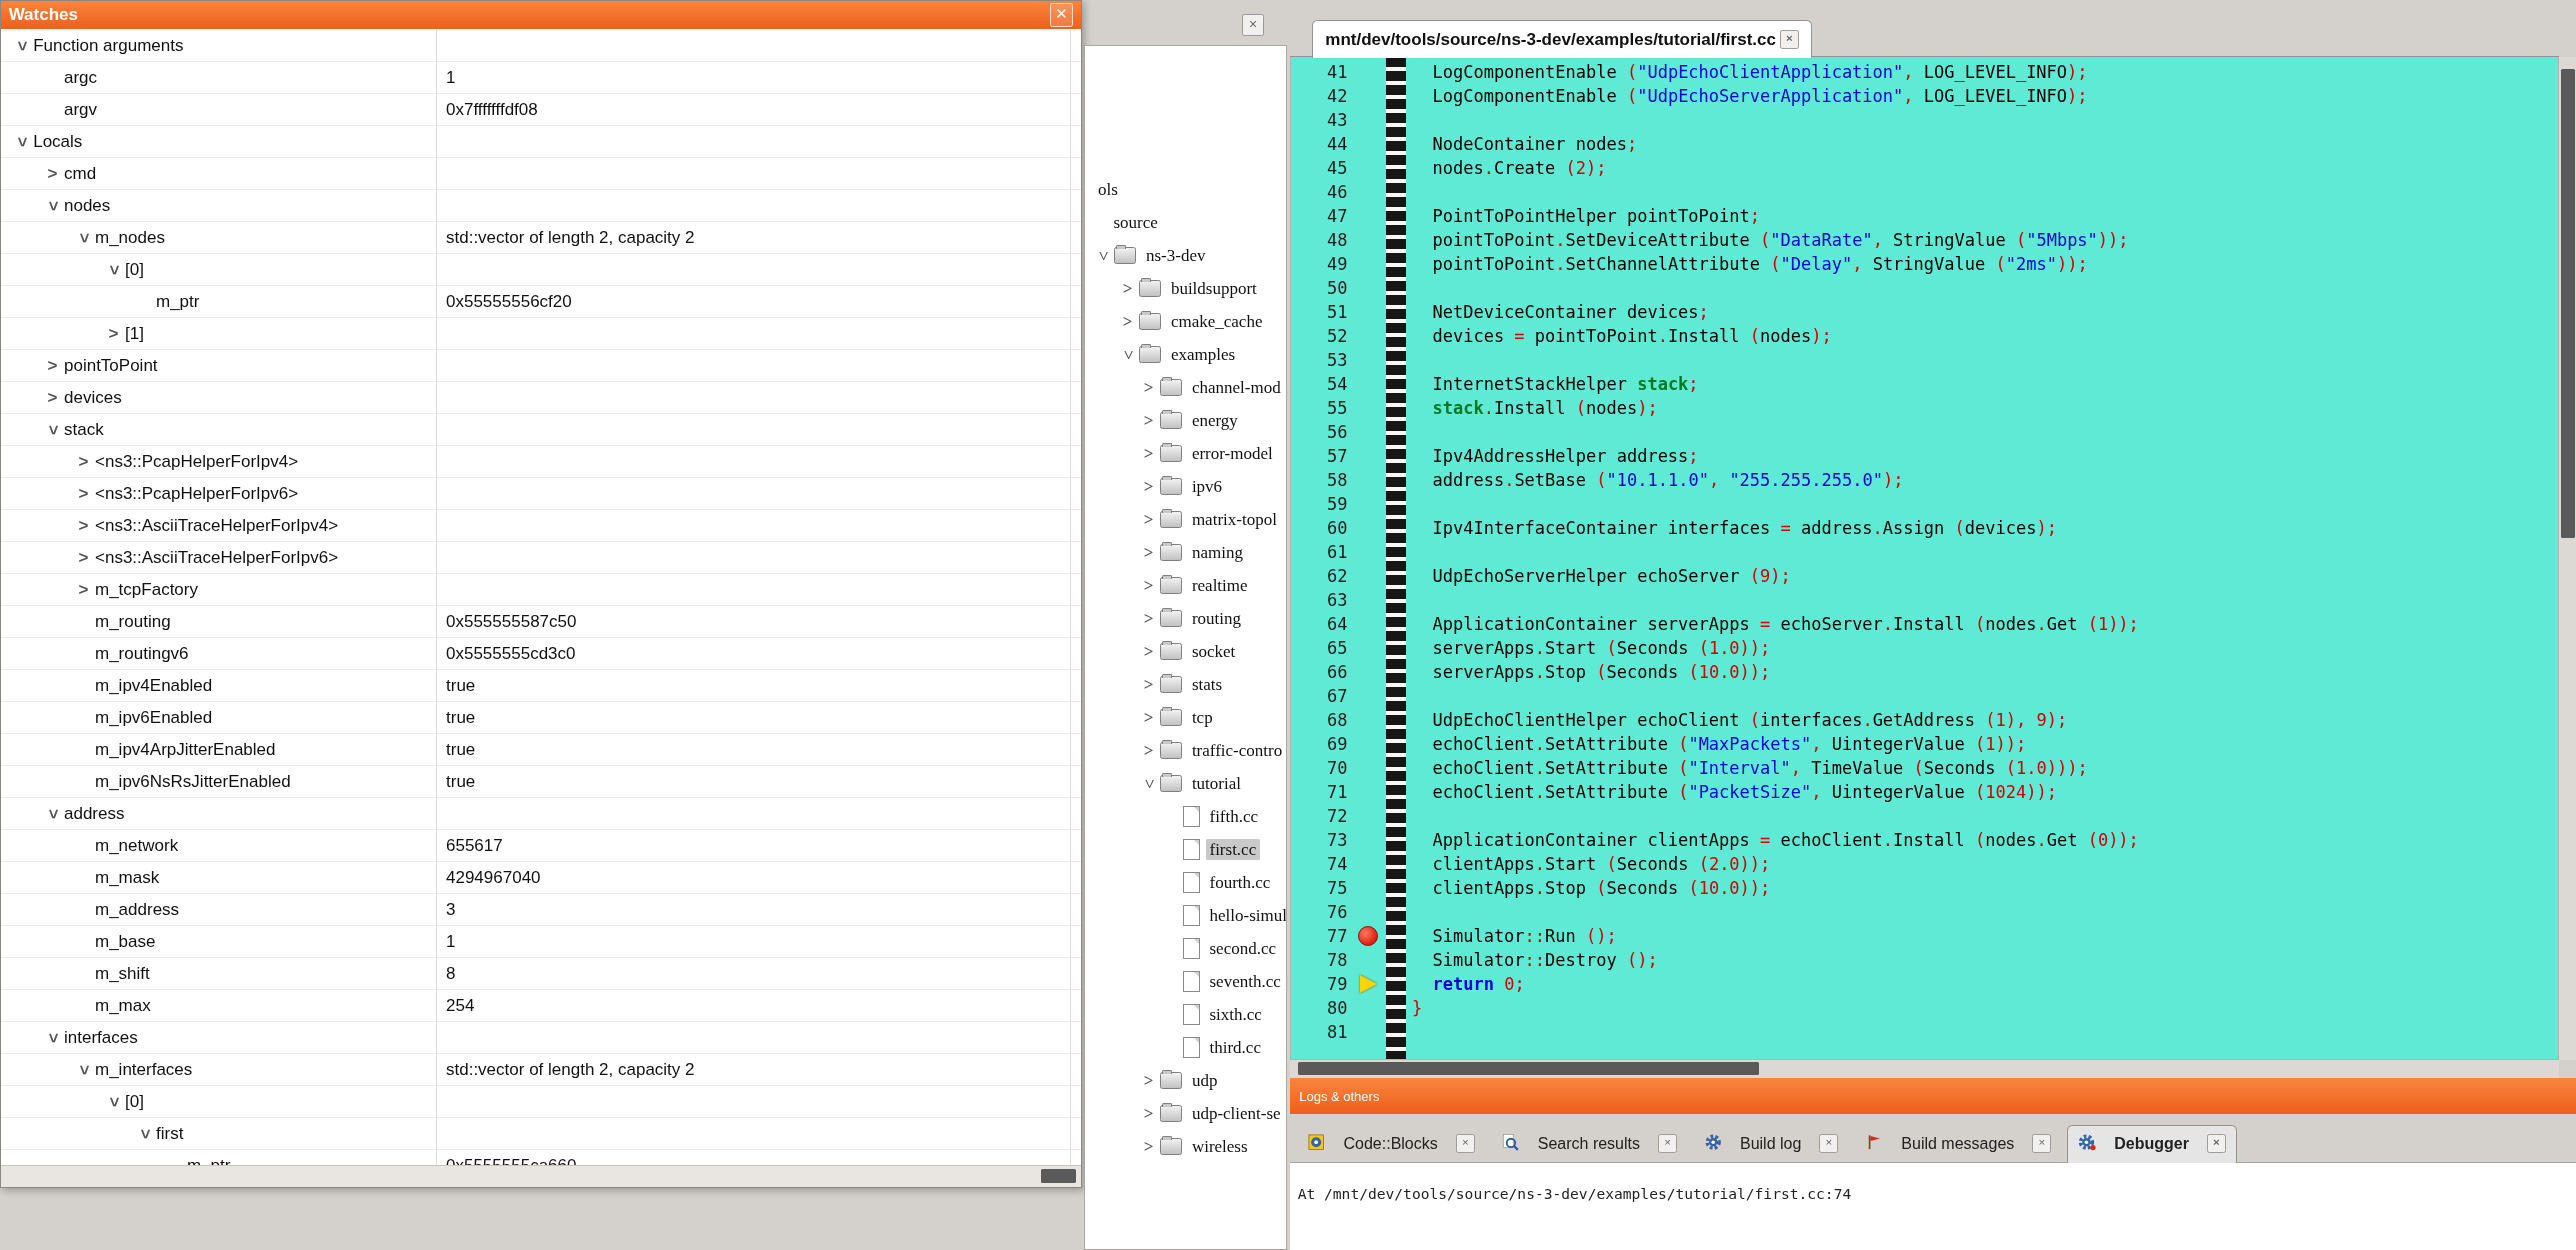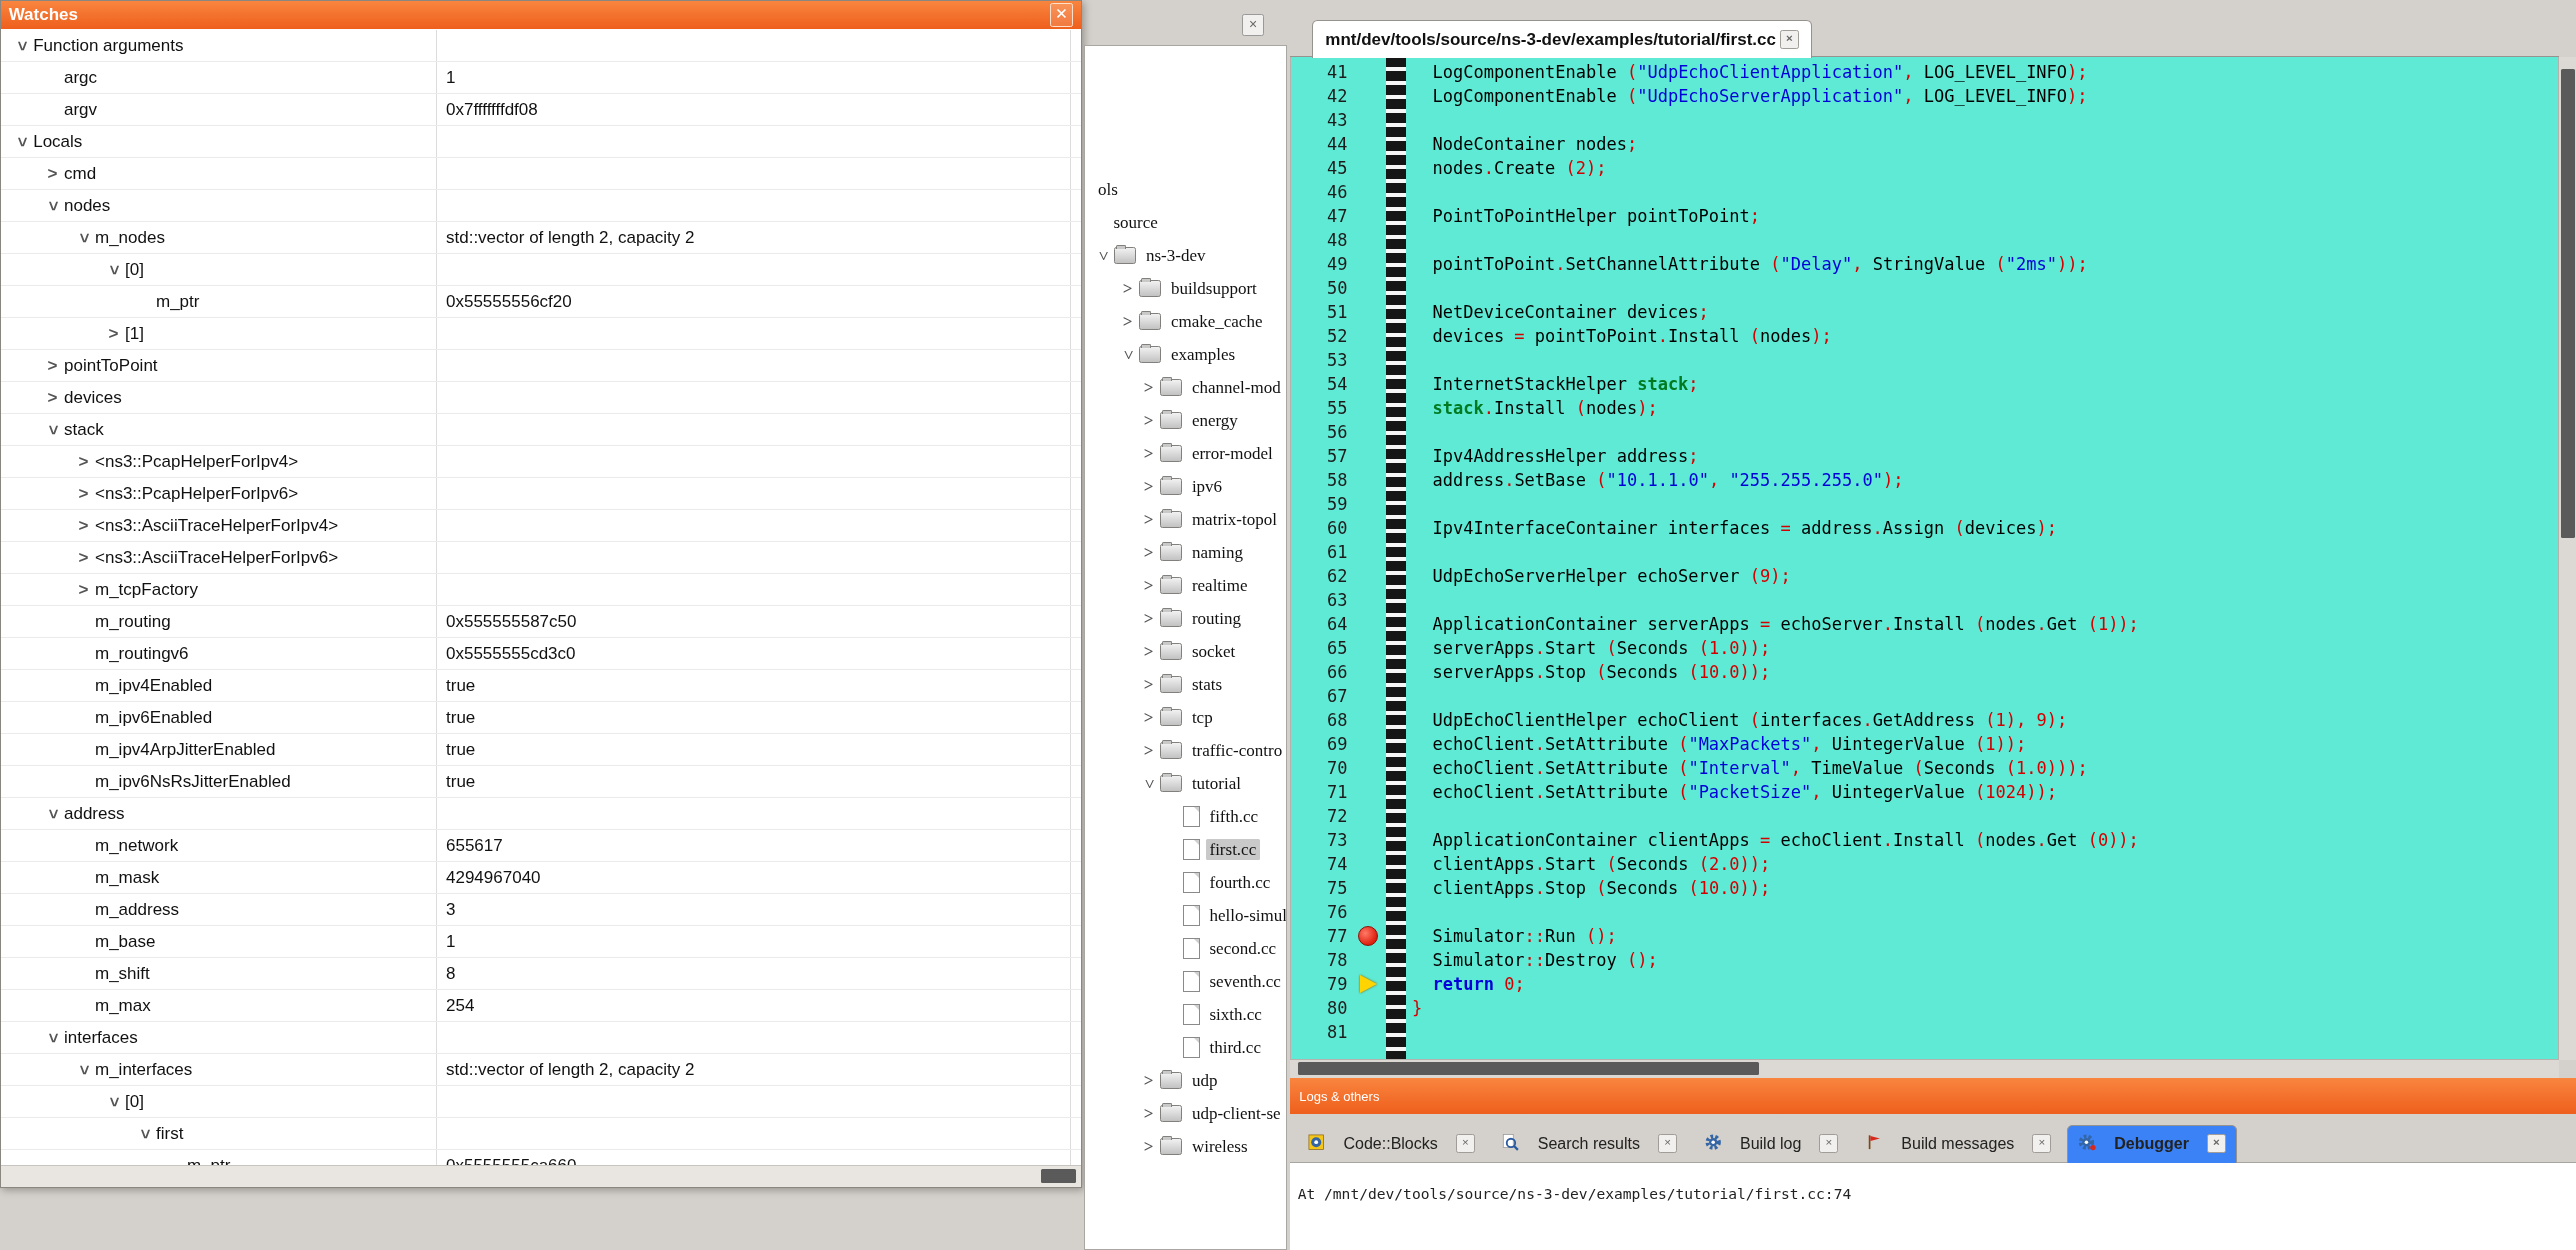--- a/index.html
+++ b/index.html
@@ -79,21 +79,21 @@
   #hscroll .thumb{position:absolute;top:2.3px;height:13px;left:7.7px;width:461px;background:#5a5a5a;border-radius:1.5px;}
 
   
   #logs{position:absolute;left:1290px;top:1078px;right:0;bottom:0;background:#fff;}
   #logs-header{height:36px;background:linear-gradient(180deg,var(--accent-light),var(--accent));
                color:#fff;font-size:13px;display:flex;align-items:center;padding:0 9.2px;}
   #logs-tabs{height:48px;background:#d4d0cb;display:flex;align-items:flex-end;gap:4.6px;
              padding:0 0 0 6.1px;border-bottom:0.8px solid #a8a4a0;}
   .ltab{display:flex;align-items:center;gap:18px;padding:7px 10px;font-size:16px;color:#222;
         border:0.8px solid transparent;border-bottom:none;}
-  .ltab.active{background:#3b82f6;border-color:#96928e;border-radius:5.4px 5.4px 0 0;font-weight:bold;margin-bottom:-0.8px;
+  .ltab.active{background:#e5e5e5;border-color:#96928e;border-radius:5.4px 5.4px 0 0;font-weight:bold;margin-bottom:-0.8px;
                padding-bottom:7.7px;}
   .tabx{display:inline-block;width:17px;height:17px;border:0.8px solid #a09c98;background:#f2f0ee;color:#666;
         font-size:11.5px;line-height:15.4px;text-align:center;border-radius:2.3px;}
   #logs-status{font-family:"DejaVu Sans Mono","Liberation Mono",monospace;font-size:14.6px;color:#222;
                padding:21.5px 7.7px 0 7.7px;}
 </style>
 </head>
 <body>
 
 <div id="root" style="--accent: #ee5f1c; --accent-light: #f9853f; --str: #0000d8; --op: #d40000; --kw: #0000d8; --ukw: #007a20; --bp: #df1f10; --arrow: #ffd400;">
@@ -548,20 +548,21 @@
             <span class="c-text"></span>
           </div>
           <div class="c-row">
             <span class="c-num">47</span>
             <span class="c-margin"></span>
             <span class="c-text"><span class="tk-t">  PointToPointHelper pointToPoint</span><span class="tk-o">;</span></span>
           </div>
           <div class="c-row">
             <span class="c-num">48</span>
             <span class="c-margin"></span>
+            <span class="c-text"><span class="tk-t">  pointToPoint</span><span class="tk-o">.</span><span class="tk-t">SetDeviceAttribute </span><span class="tk-o">(</span><span class="tk-s">"DataRate"</span><span class="tk-o">,</span><span class="tk-t"> StringValue </span><span class="tk-o">(</span><span class="tk-s">"5Mbps"</span><span class="tk-o">));</span></span>
           </div>
           <div class="c-row">
             <span class="c-num">49</span>
             <span class="c-margin"></span>
             <span class="c-text"><span class="tk-t">  pointToPoint</span><span class="tk-o">.</span><span class="tk-t">SetChannelAttribute </span><span class="tk-o">(</span><span class="tk-s">"Delay"</span><span class="tk-o">,</span><span class="tk-t"> StringValue </span><span class="tk-o">(</span><span class="tk-s">"2ms"</span><span class="tk-o">));</span></span>
           </div>
           <div class="c-row">
             <span class="c-num">50</span>
             <span class="c-margin"></span>
             <span class="c-text"></span>

